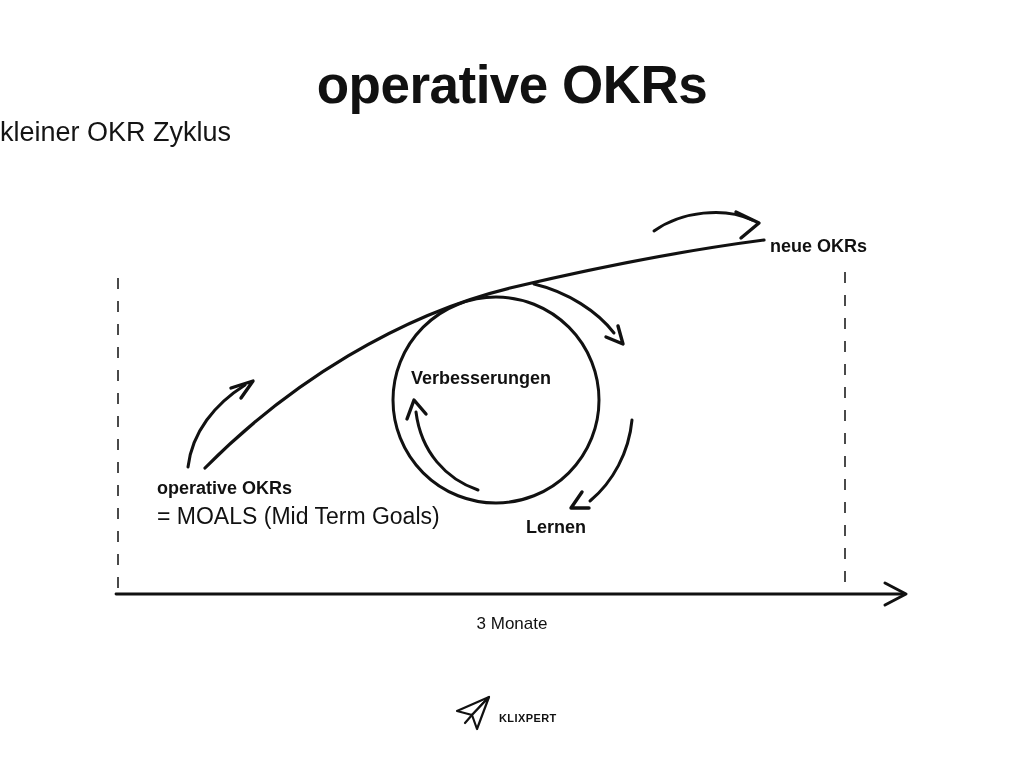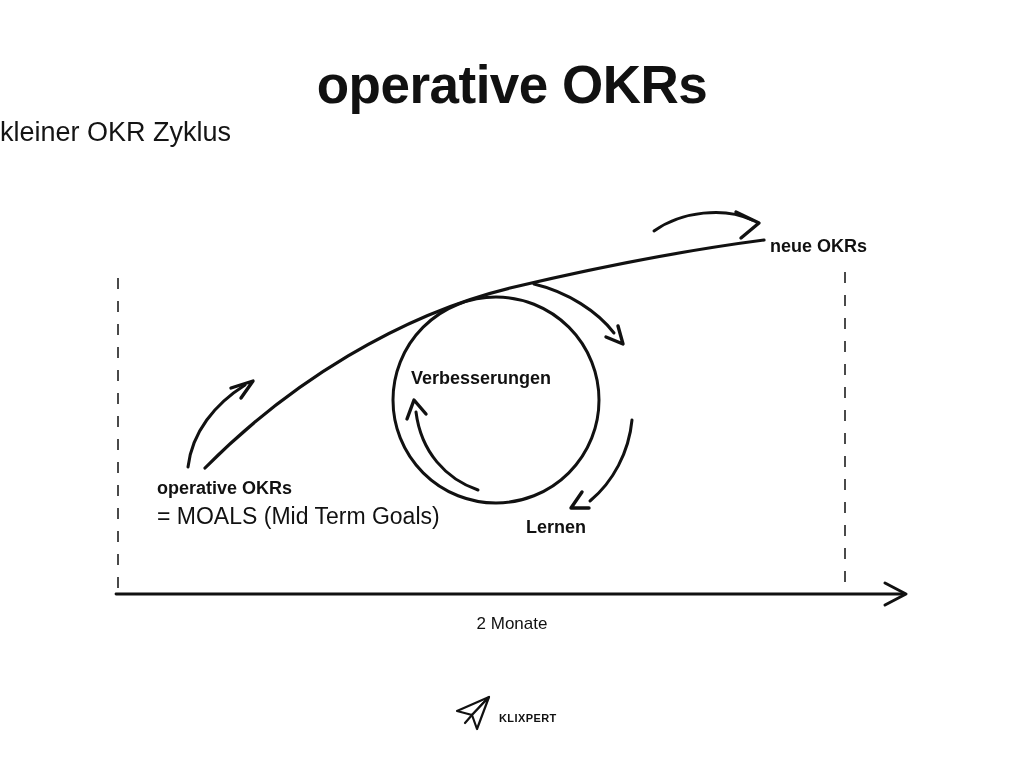--- a/index.html
+++ b/index.html
@@ -73,21 +73,21 @@
       <path d="M 478 490 C 446 479 421 452 416 412" stroke-width="3"></path>
       <path d="M 407 419 L 414 400 L 426 414" stroke-width="3.4"></path>
     </g>
   </svg>
 
   <div id="label-new-okrs" class="abs dlabel">neue OKRs</div>
   <div id="label-improvements" class="abs dlabel">Verbesserungen</div>
   <div id="label-learning" class="abs dlabel">Lernen</div>
   <div id="label-operative" class="abs dlabel">operative OKRs</div>
   <div id="label-moals" class="abs dlabel regular">= MOALS (Mid Term Goals)</div>
-  <div id="label-period" class="abs">2 Monate</div>
+  <div id="label-period" class="abs">3 Monate</div>
 
   <div id="footer-logo" class="abs">
     <svg width="44" height="44" viewBox="0 0 44 44">
       <g stroke="#111111" stroke-width="2.2" fill="#ffffff" stroke-linejoin="round" stroke-linecap="round">
         <path d="M 6 20 L 38 6 L 21 24 Z"></path>
         <path d="M 38 6 L 21 24 L 26 38 Z"></path>
         <path d="M 21 24 L 14 32" fill="none"></path>
       </g>
     </svg>
     <span id="brand-text">KLIXPERT</span>

